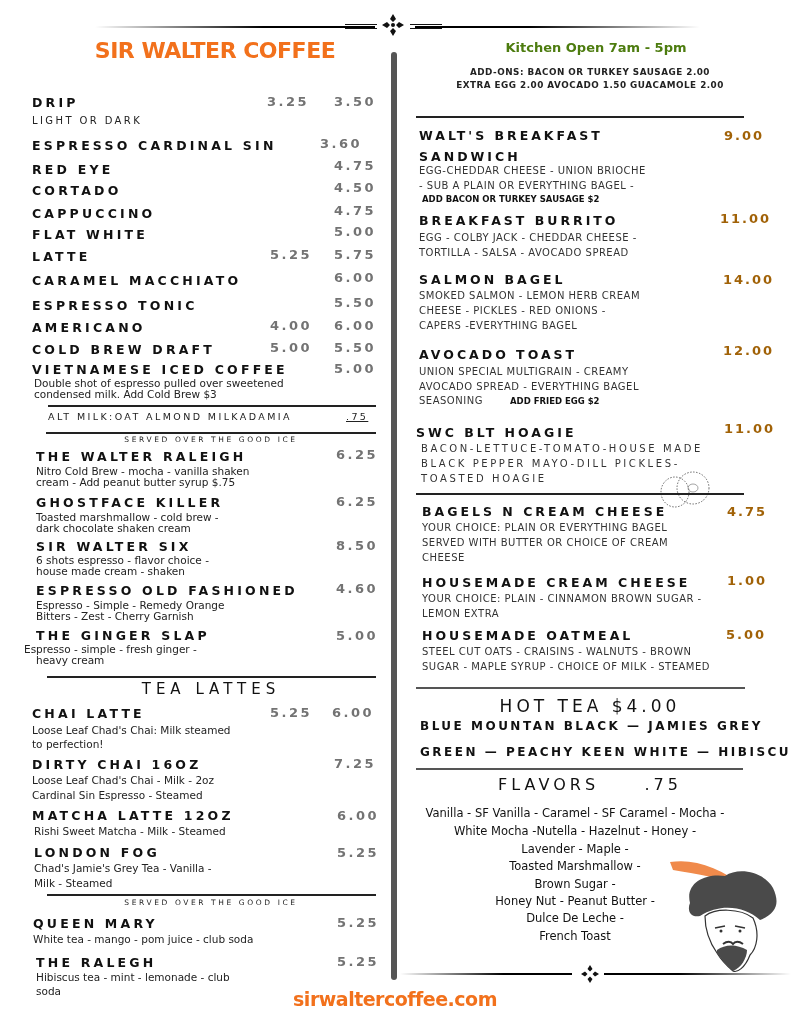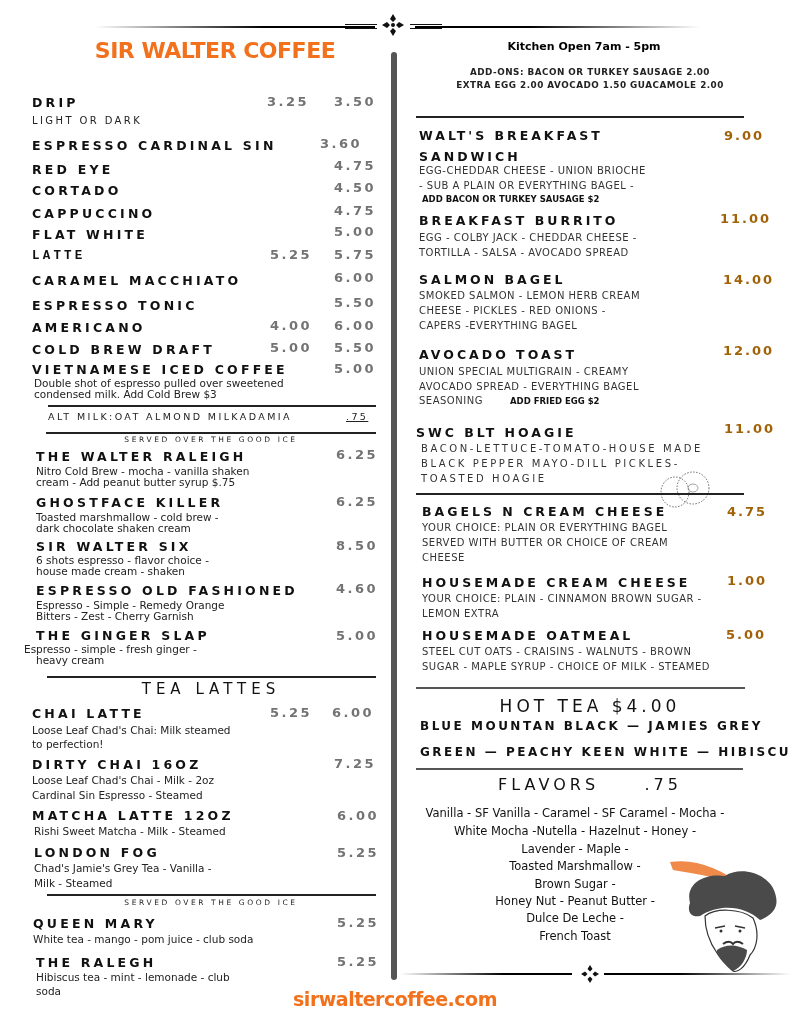--- a/index.html
+++ b/index.html
@@ -18,21 +18,21 @@
   
   .lname { position:absolute; font-family:"DejaVu Sans", sans-serif; font-weight:bold; font-size:12.5px; letter-spacing:3.2px; color:#111; white-space:nowrap; }
   .lprice { position:absolute; font-family:"DejaVu Sans", sans-serif; font-weight:bold; font-size:13px; letter-spacing:2.5px; color:#737373; white-space:nowrap; }
   .ldesc { position:absolute; font-family:"DejaVu Sans", sans-serif; font-size:10.5px; line-height:11px; color:#222; white-space:nowrap; }
   .ldesc-caps { position:absolute; font-family:"DejaVu Sans", sans-serif; font-size:10px; letter-spacing:2.4px; color:#222; white-space:nowrap; }
   .small-caps { position:absolute; font-size:7.5px; letter-spacing:2.6px; color:#222; white-space:nowrap; text-align:center; }
   .hline { position:absolute; height:1.5px; background:#222; }
   .section-head { position:absolute; font-size:15px; letter-spacing:5px; color:#111; text-align:center; white-space:nowrap; }
 
   
-  .kitchen-title { position:absolute; left:424px; top:40px; width:320px; text-align:center; font-weight:bold; font-size:11px; color:#000000; }
+  .kitchen-title { position:absolute; left:436px; top:40px; width:320px; text-align:center; font-weight:bold; font-size:13px; color:#4d7c0f; }
   .addons { position:absolute; left:430px; width:320px; text-align:center; font-weight:bold; font-size:8.8px; letter-spacing:0.5px; color:#222; }
   .rname { position:absolute; font-weight:bold; font-size:12.5px; letter-spacing:3px; color:#111; white-space:nowrap; }
   .rprice { position:absolute; font-weight:bold; font-size:13px; letter-spacing:2px; color:#a16207; white-space:nowrap; }
   .rdesc { position:absolute; font-size:10px; letter-spacing:0.5px; line-height:15.5px; color:#333; white-space:nowrap; }
   .rdesc-spaced { position:absolute; font-size:10px; letter-spacing:2.6px; line-height:15.5px; color:#333; white-space:nowrap; }
   .rnote { position:absolute; font-weight:bold; font-size:8.5px; color:#111; white-space:nowrap; }
 
   .hot-tea-title { position:absolute; left:430px; top:696px; width:320px; text-align:center; font-size:17px; letter-spacing:4px; color:#111; }
   .tea-line { position:absolute; font-weight:bold; font-size:12px; letter-spacing:2.5px; color:#111; white-space:nowrap; }
   .flavors-title { position:absolute; left:430px; top:775px; width:320px; text-align:center; font-size:16px; letter-spacing:4px; color:#111; }
@@ -71,21 +71,21 @@
 
 <div class="lname" style="left:32px; top:183px;">CORTADO</div>
 <div class="lprice" style="left:334px; top:180px;">4.50</div>
 
 <div class="lname" style="left:32px; top:206px;">CAPPUCCINO</div>
 <div class="lprice" style="left:334px; top:203px;">4.75</div>
 
 <div class="lname" style="left:32px; top:227px;">FLAT WHITE</div>
 <div class="lprice" style="left:334px; top:224px;">5.00</div>
 
-<div class="lname" style="left:32px; top:249px;font-family:Liberation Mono, monospace;">LATTE</div>
+<div class="lname" style="left:32px; top:249px;">LATTE</div>
 <div class="lprice" style="left:270px; top:247px;">5.25</div>
 <div class="lprice" style="left:334px; top:247px;">5.75</div>
 
 <div class="lname" style="left:32px; top:273px;">CARAMEL MACCHIATO</div>
 <div class="lprice" style="left:334px; top:270px;">6.00</div>
 
 <div class="lname" style="left:32px; top:298px;">ESPRESSO TONIC</div>
 <div class="lprice" style="left:334px; top:295px;">5.50</div>
 
 <div class="lname" style="left:32px; top:320px;">AMERICANO</div>

